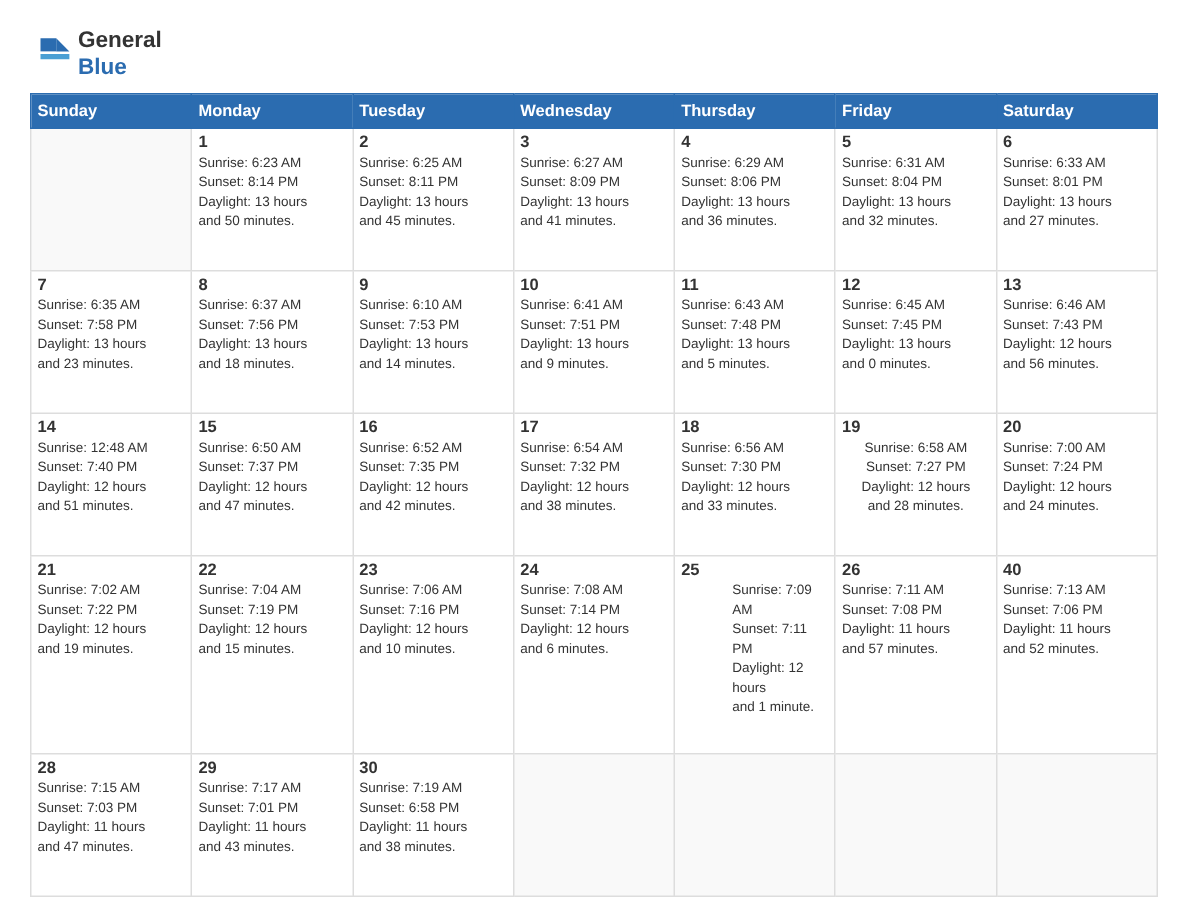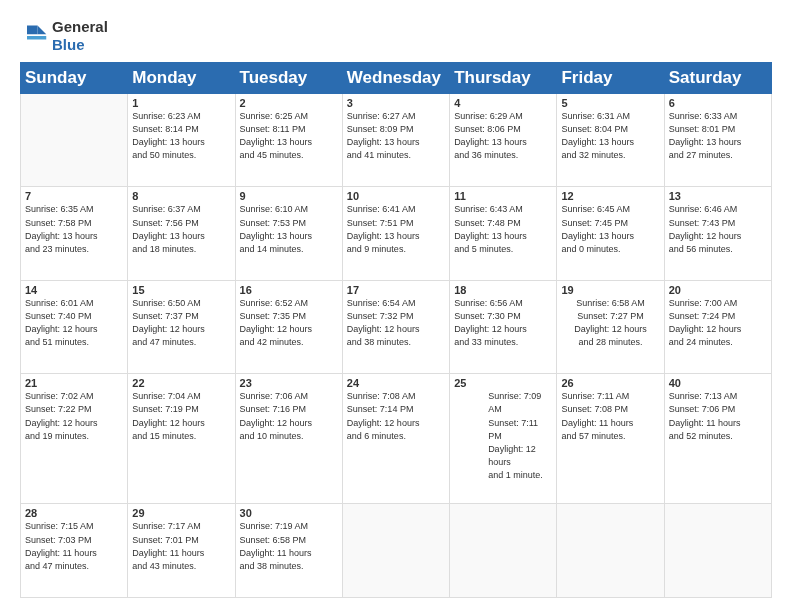--- a/index.html
+++ b/index.html
@@ -56,21 +56,21 @@
     .calendar {
       flex: 1;
       border: 1px solid #ccc;
       border-collapse: collapse;
       width: 100%;
       table-layout: fixed;
     }
     .calendar th {
       background: #2b6cb0;
       color: #fff;
-      font-size: 17px;
+      font-size: 11px;
       font-weight: bold;
       padding: 5px 4px;
       text-align: left;
       border: 1px solid #2b6cb0;
     }
     .calendar td {
       vertical-align: top;
       border: 1px solid #ddd;
       padding: 3px 4px;
       font-size: 9.2px;
@@ -220,21 +220,21 @@
             <span class="day-num">13</span>
             <div class="day-info" style="white-space: pre-line;">Sunrise: 6:46 AM
 Sunset: 7:43 PM
 Daylight: 12 hours
 and 56 minutes.</div>
           </td>
         </tr>
         <tr>
           <td>
             <span class="day-num">14</span>
-            <div class="day-info" style="white-space: pre-line;">Sunrise: 6:01 AM
+            <div class="day-info" style="white-space: pre-line;">Sunrise: 12:48 AM
 Sunset: 7:40 PM
 Daylight: 12 hours
 and 51 minutes.</div>
           </td>
           <td>
             <span class="day-num">15</span>
             <div class="day-info" style="white-space: pre-line;">Sunrise: 6:50 AM
 Sunset: 7:37 PM
 Daylight: 12 hours
 and 47 minutes.</div>

